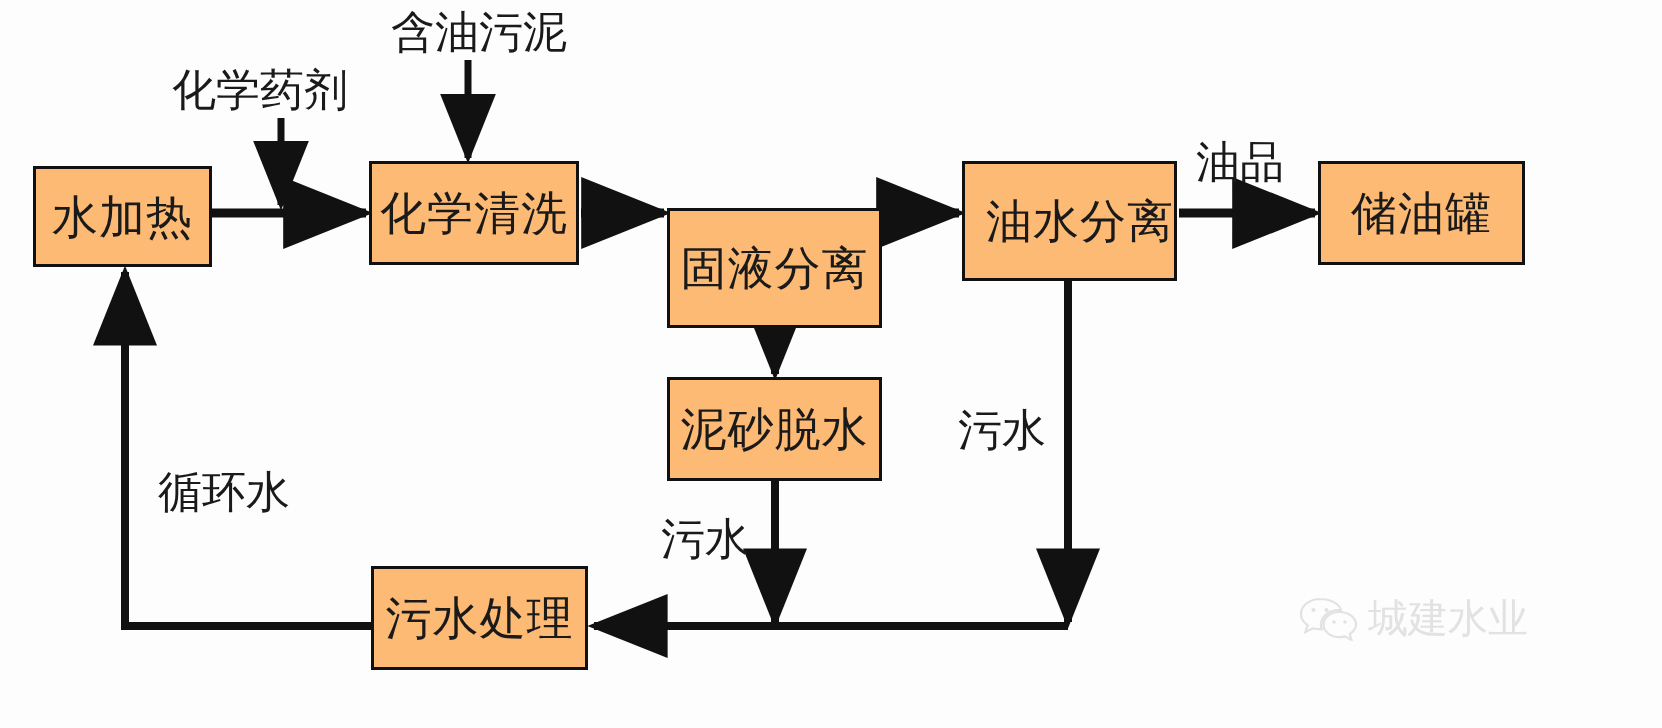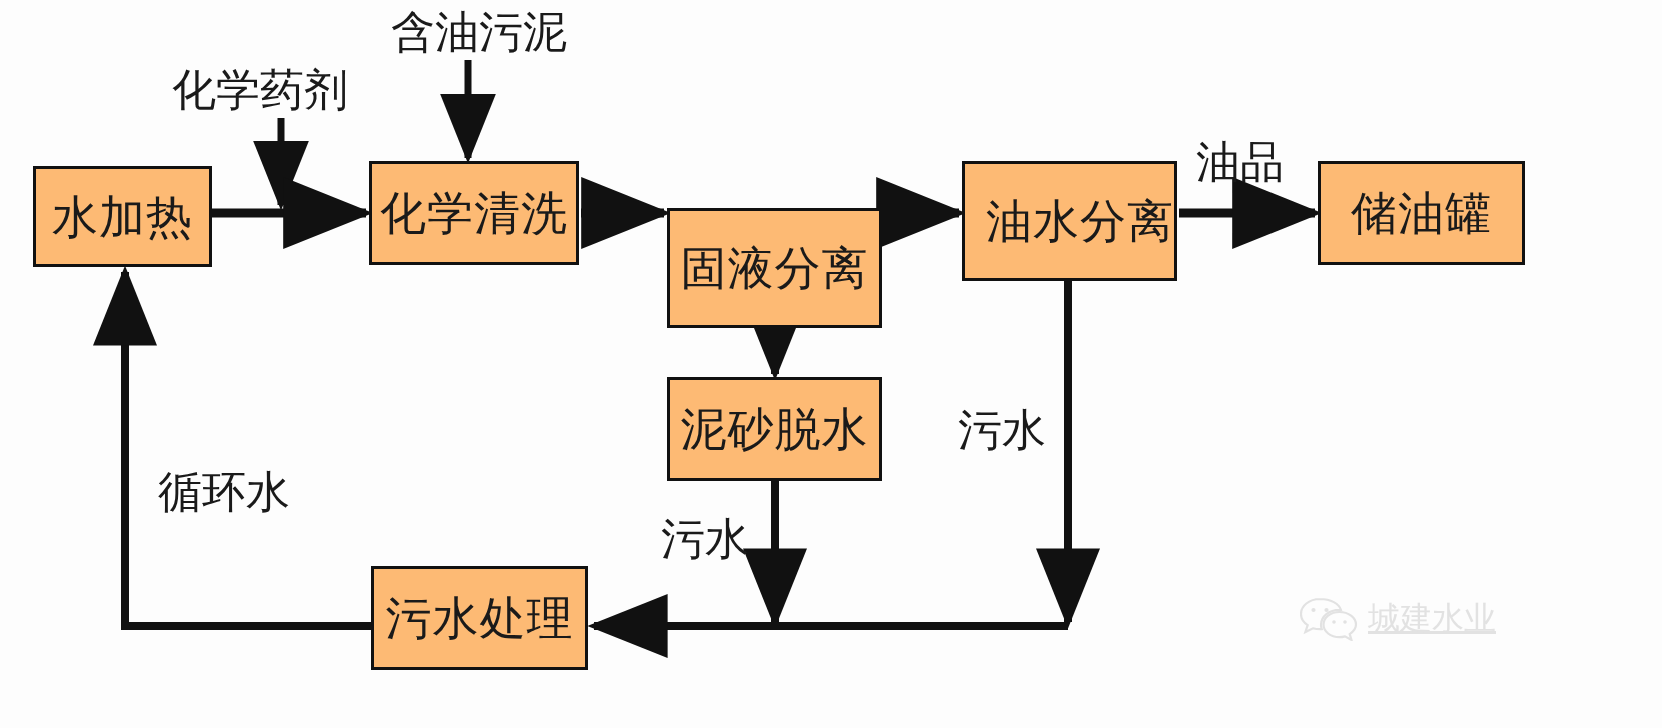--- a/index.html
+++ b/index.html
@@ -46,26 +46,25 @@
     line-height: 1;
     white-space: nowrap;
     font-family: Liberation Sans, sans-serif;
   }
   .watermark {
     position: absolute;
     display: flex;
     align-items: center;
     gap: 10px;
     color: #e2e2e2;
-    font-size: 32px;
+    font-size: 40px;
     line-height: 1;
     white-space: nowrap;
     font-family: "DejaVu Serif", "Liberation Serif", serif;
     user-select: none;
-    text-decoration: underline;
   }
   .watermark svg { display: block; }
 </style>
 </head>
 <body>
 
 <div id="canvas">
 
   <svg id="svg-layer" viewBox="0 0 1662 728" xmlns="http://www.w3.org/2000/svg">
     <defs>

